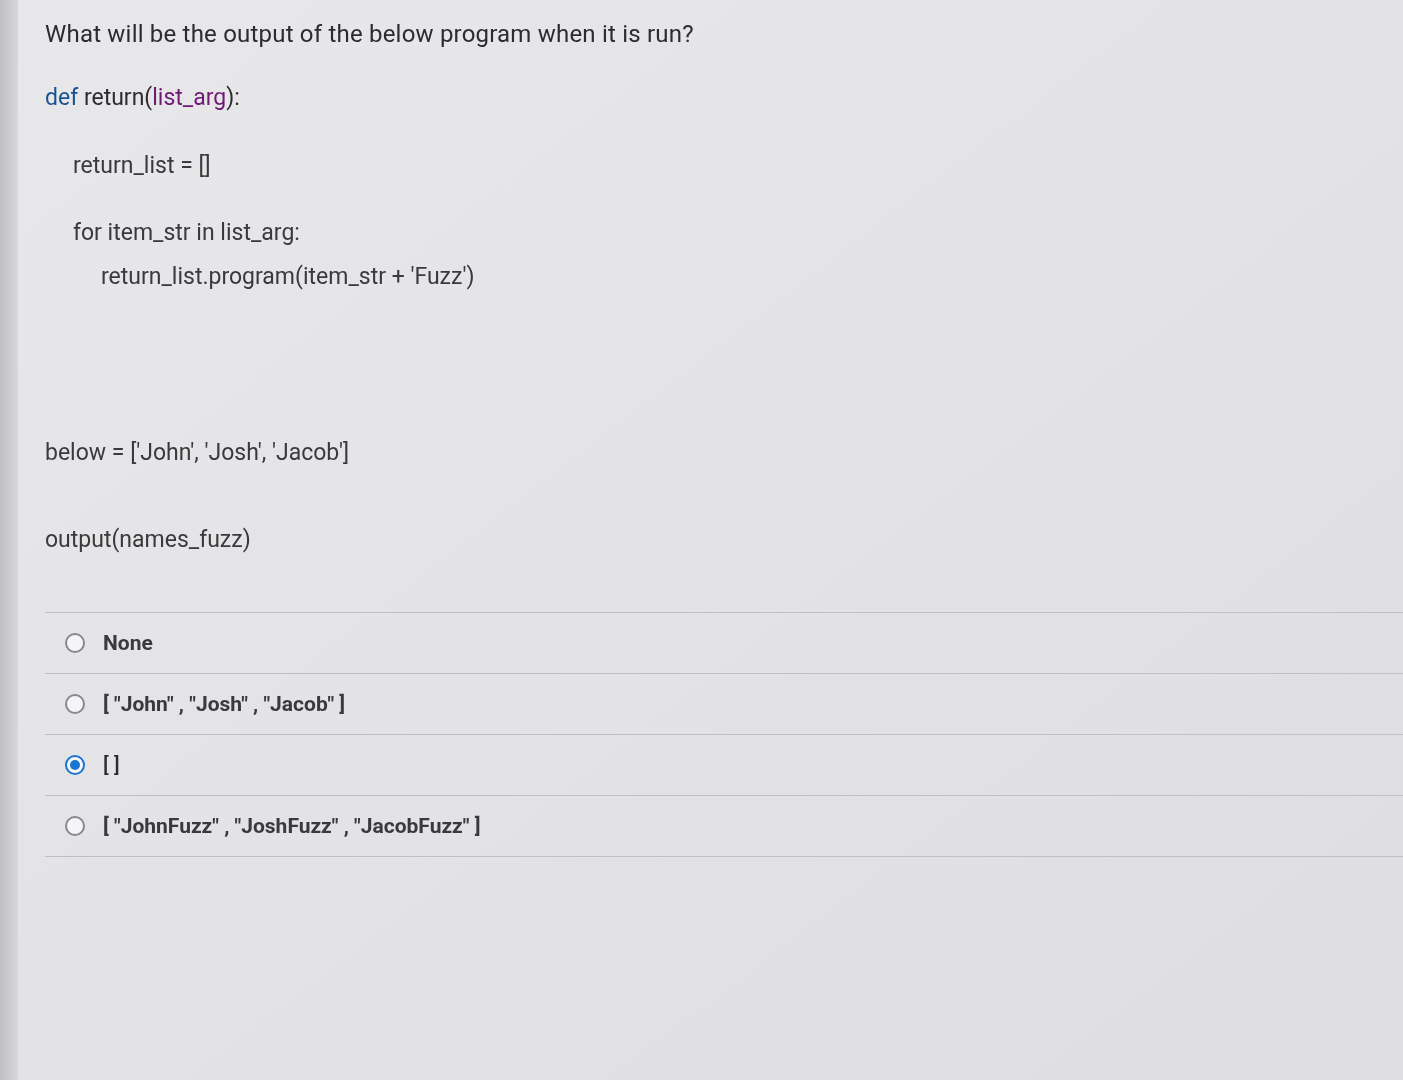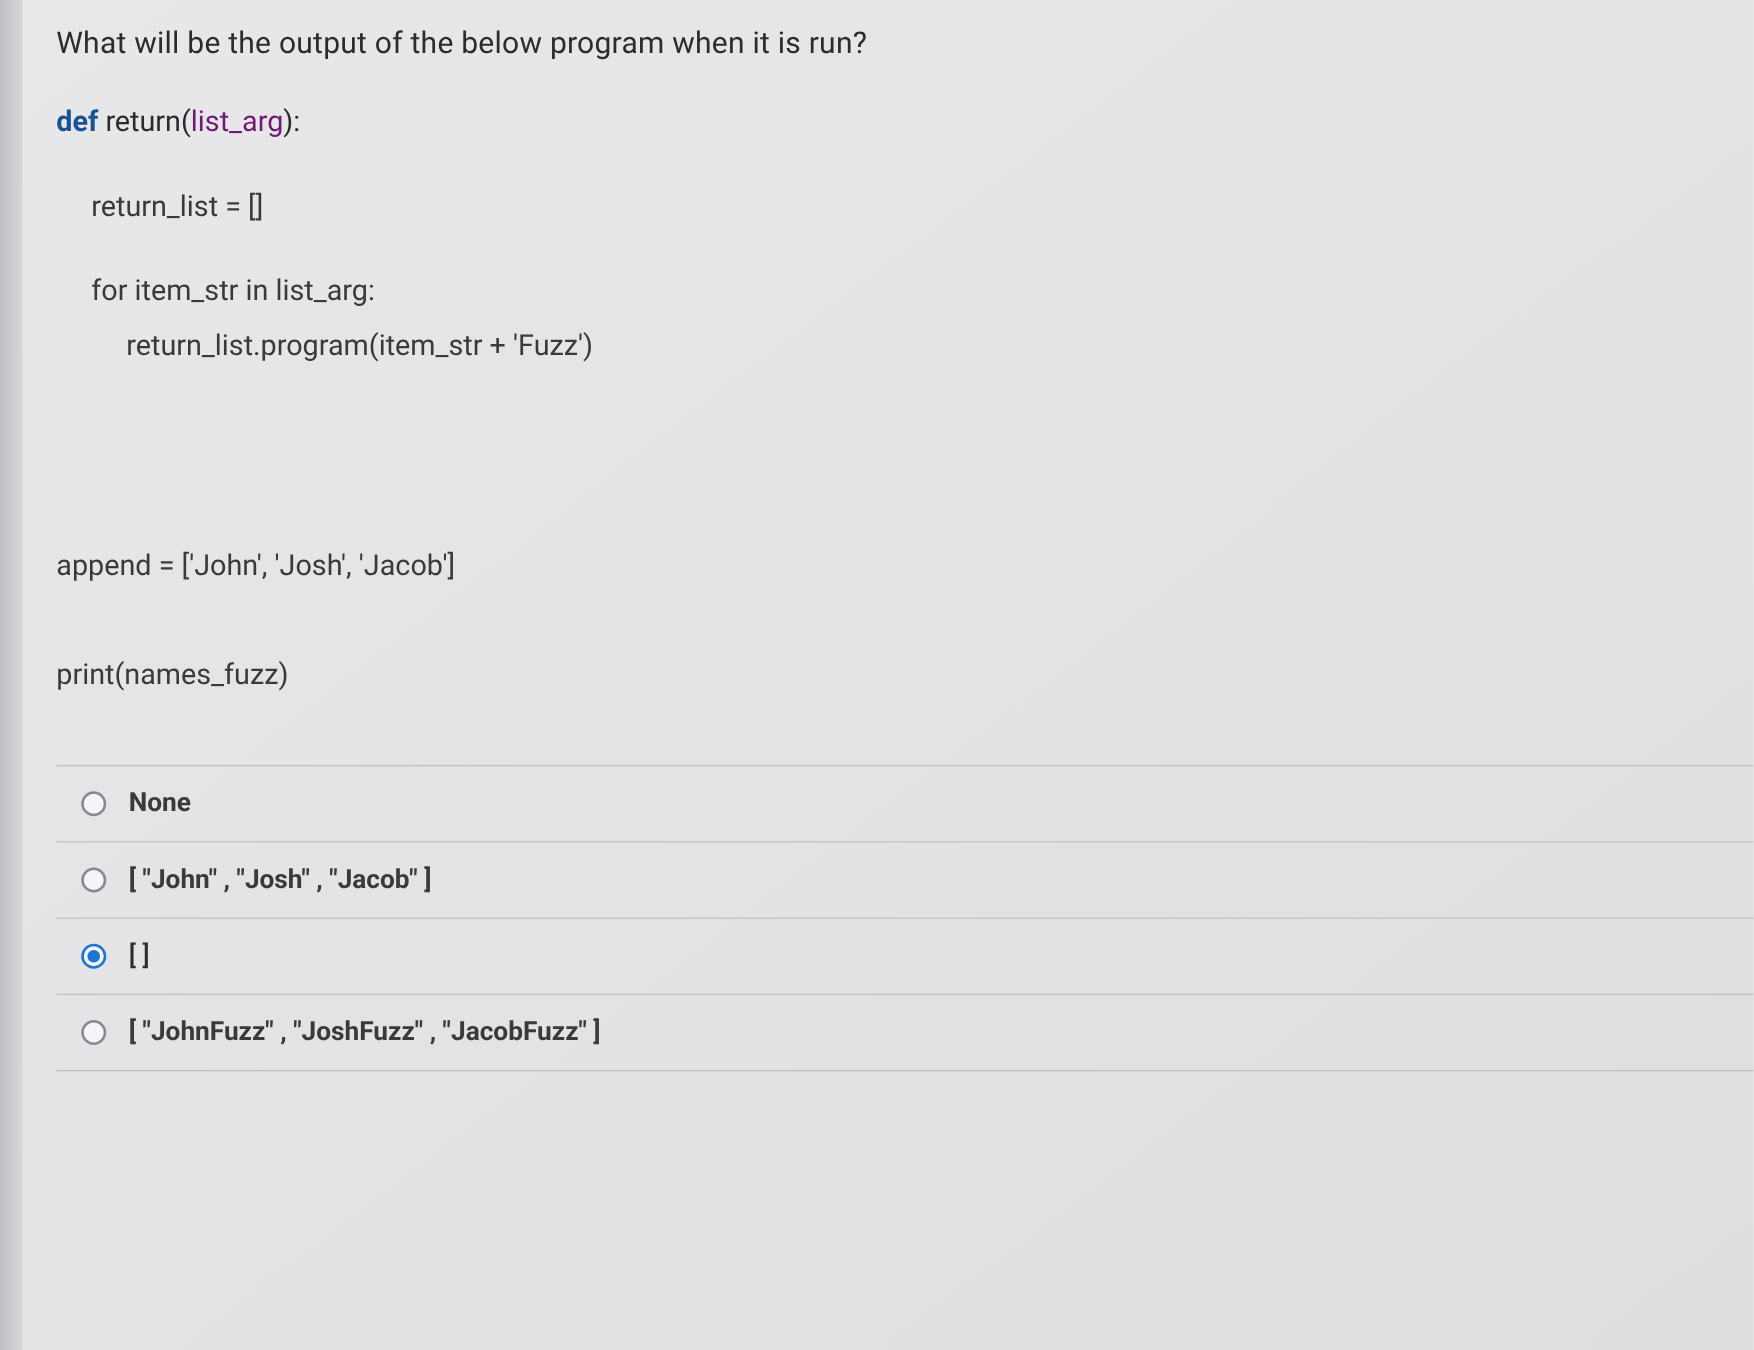--- a/index.html
+++ b/index.html
@@ -29,21 +29,21 @@
       font-size: 23px;
       line-height: 1.9;
       font-family: -apple-system, BlinkMacSystemFont, "Segoe UI", Roboto, sans-serif;
       margin-bottom: 50px;
     }
     .code-line {
       white-space: pre;
     }
     .kw-def {
       color: #1a5490;
-      font-weight: 700;
+      font-weight: 400;
     }
     .fn-name {
       color: #2c2c2e;
     }
     .param {
       color: #701a75;
     }
     .code-text {
       color: #3a3a3c;
     }
@@ -120,23 +120,23 @@
 
   <div class="question-text">What will be the output of the below program when it is run?</div>
 
   <div class="code-block">
     <div class="code-line"><span class="kw-def">def</span><span class="fn-name"> return(</span><span class="param">list_arg</span><span class="fn-name">):</span></div>
     <div class="code-line indent-1"><span class="code-text">return_list = []</span></div>
     <div class="code-line indent-1"><span class="code-text">for item_str in list_arg:</span></div>
     <div class="code-line indent-2"><span class="code-text">return_list.program(item_str + 'Fuzz')</span></div>
     <div class="blank-line"></div>
     <div class="blank-line-lg"></div>
-    <div class="code-line"><span class="code-text">append = ['John', 'Josh', 'Jacob']</span></div>
+    <div class="code-line"><span class="code-text">below = ['John', 'Josh', 'Jacob']</span></div>
     <div class="blank-line"></div>
-    <div class="code-line"><span class="code-text">print(names_fuzz)</span></div>
+    <div class="code-line"><span class="code-text">output(names_fuzz)</span></div>
   </div>
 
   <div class="options">
     <div class="option-row">
       <div class="radio"></div>
       <span class="option-label">None</span>
     </div>
     <div class="option-row">
       <div class="radio"></div>
       <span class="option-label">[ "John" , "Josh" , "Jacob" ]</span>

